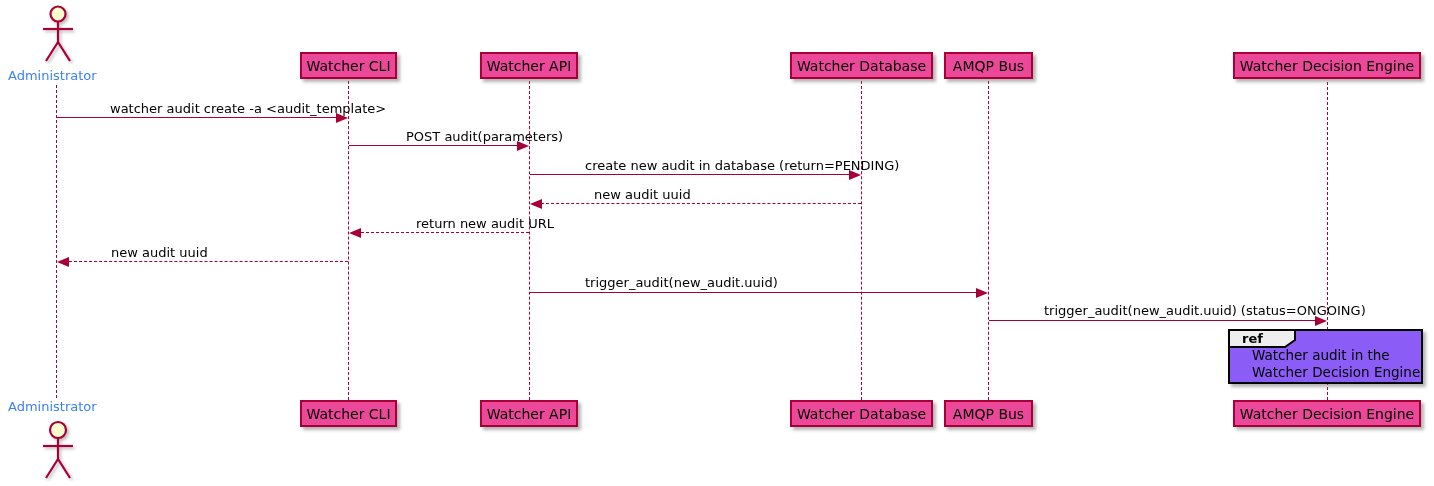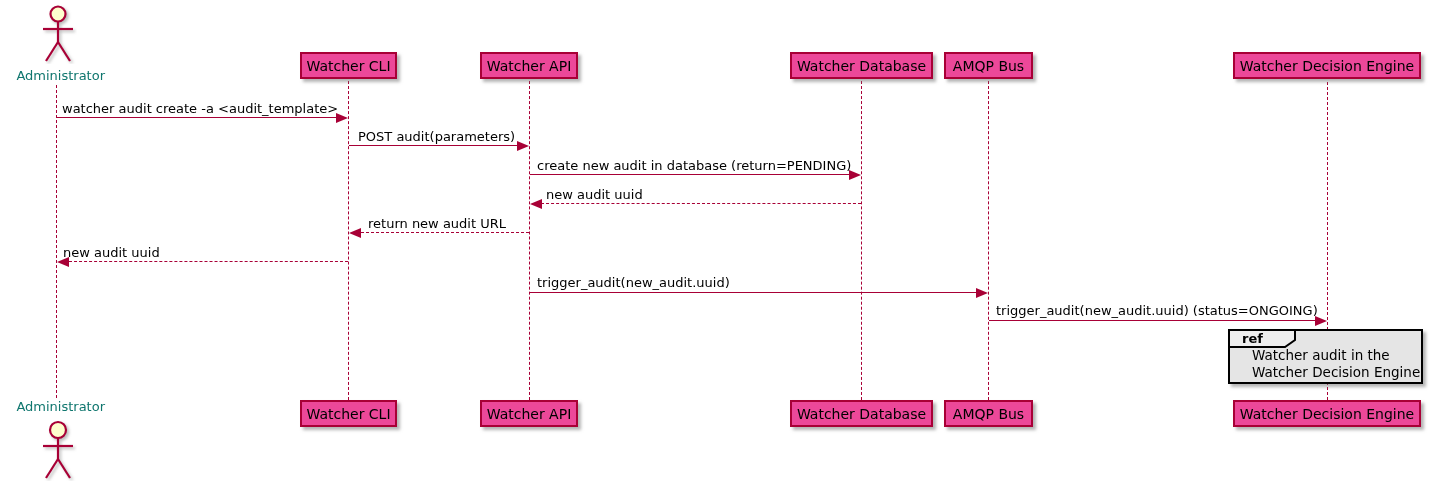--- a/index.html
+++ b/index.html
@@ -55,36 +55,37 @@
     width: 0; height: 0;
     border-top: 5px solid transparent;
     border-bottom: 5px solid transparent;
     border-right: 12px solid #A80036;
   }
   .mlabel {
     position: absolute;
     font-size: 13px;
     color: #000;
     white-space: nowrap;
+    margin-left: 48px;
   }
   
   .actor-label {
     position: absolute;
     font-size: 13px;
-    color: #0f766e;
-    white-space: nowrap;
-    text-align: right;
+    color: #3b82f6;
+    white-space: nowrap;
+    text-align: left;
   }
   .actor-svg { position: absolute; }
   
   .refbox {
     position: absolute;
     left: 1228px; top: 329px;
     width: 195px; height: 55px;
-    background: #e5e5e5;
+    background: #8b5cf6;
     border: 2px solid #000000;
     box-shadow: 3px 3px 3px rgba(120,120,120,0.55);
     box-sizing: border-box;
   }
   .ref-header-svg { position: absolute; left: -2px; top: -2px; }
   .ref-keyword {
     position: absolute;
     left: 12px; top: 0px;
     font-size: 13px;
     font-weight: bold;

